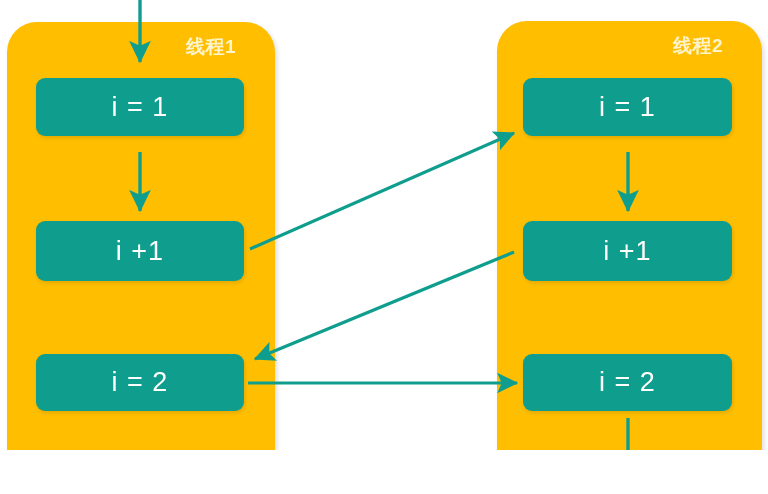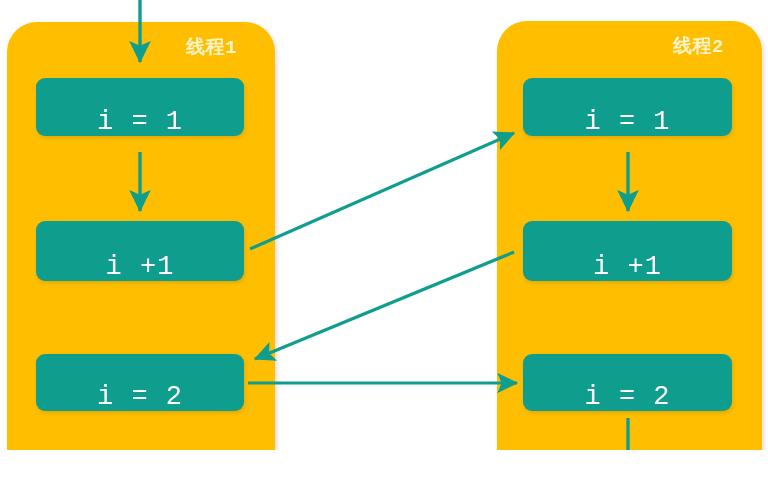--- a/index.html
+++ b/index.html
@@ -6,21 +6,21 @@
     margin: 0;
     padding: 0;
     background: #ffffff;
   }
   #stage {
     position: relative;
     width: 768px;
     height: 450px;
     background: #ffffff;
     overflow: hidden;
-    font-family: Liberation Mono, monospace;
+    font-family: Liberation Sans, sans-serif;
   }
   .thread-panel {
     position: absolute;
     background: #FFBF00;
     border-radius: 30px;
     box-shadow: 2px 3px 5px rgba(0,0,0,0.14);
   }
   #panel-thread1 { left: 7px;   top: 22px; width: 268px; height: 468px; }
   #panel-thread2 { left: 497px; top: 21px; width: 265px; height: 468px; }
 
@@ -34,21 +34,21 @@
   }
   #label-thread1 { left: 186px; top: 34px; }
   #label-thread2 { left: 665px; top: 33px; margin-left: 8px; }
 
   .step-box {
     position: absolute;
     background: #0F9E8E;
     border-radius: 9px;
     box-shadow: 1px 2px 4px rgba(0,0,0,0.12);
     display: flex;
-    align-items: flex-end;
+    align-items: center;
     justify-content: center;
   }
   .step-box span {
     color: #ffffff;
     font-size: 27px;
     font-weight: normal;
     letter-spacing: 1px;
     line-height: 1;
   }
   

